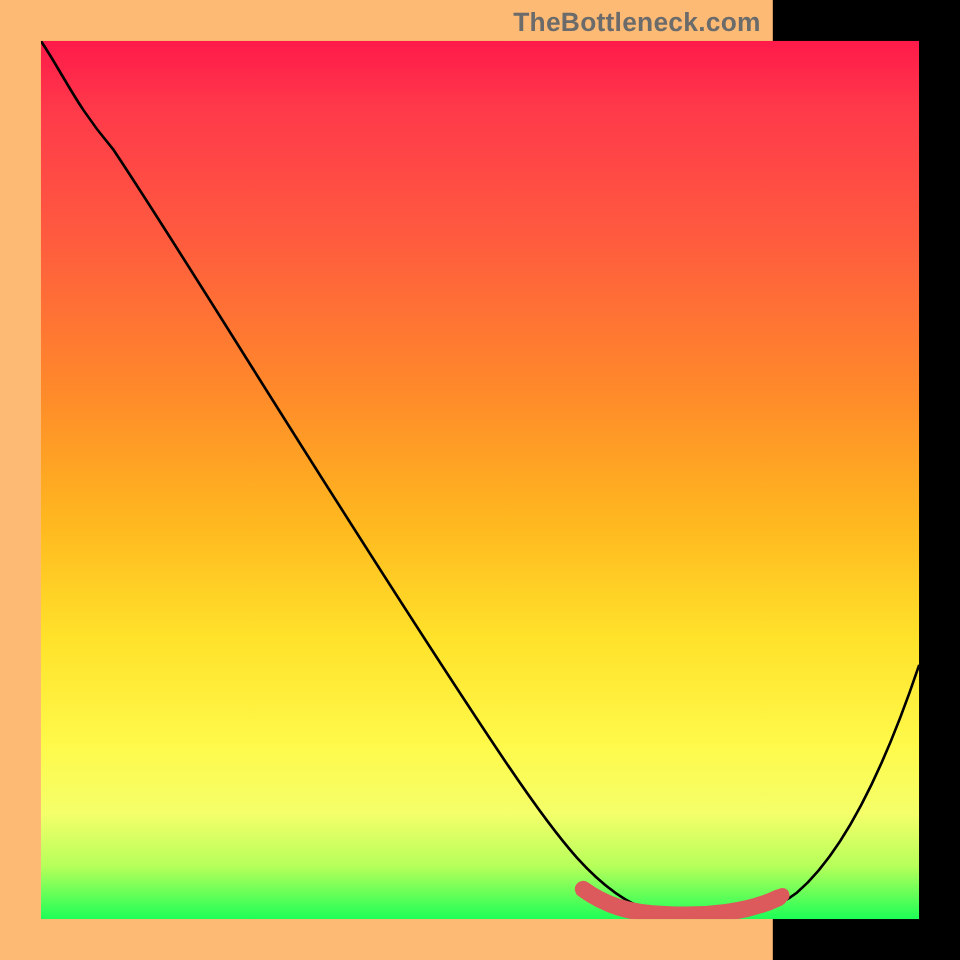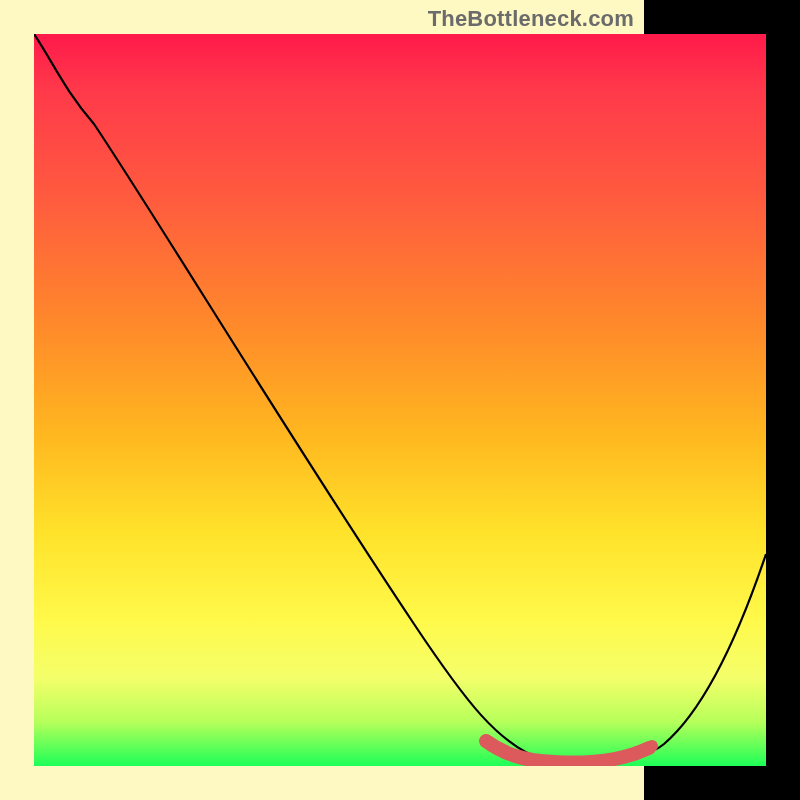--- a/index.html
+++ b/index.html
@@ -1,17 +1,17 @@
 <!DOCTYPE html>
 <html><head>
 <meta charset="utf-8">
 <style>
   * { margin: 0; padding: 0; box-sizing: border-box; }
   html, body { width: 800px; height: 800px; overflow: hidden; background: #000; }
-  .wrap { position: relative; width: 644px; height: 800px; background: #fef9c3; }
+  .wrap { position: relative; width: 644px; height: 800px; background: #fdba74; }
   .watermark {
     position: absolute;
     top: 6px; right: 10px;
     font-family: Arial, Helvetica, sans-serif;
     font-size: 22px;
     font-weight: 600;
     color: #6b6b6b;
     letter-spacing: 0.2px;
     z-index: 5;
   }

